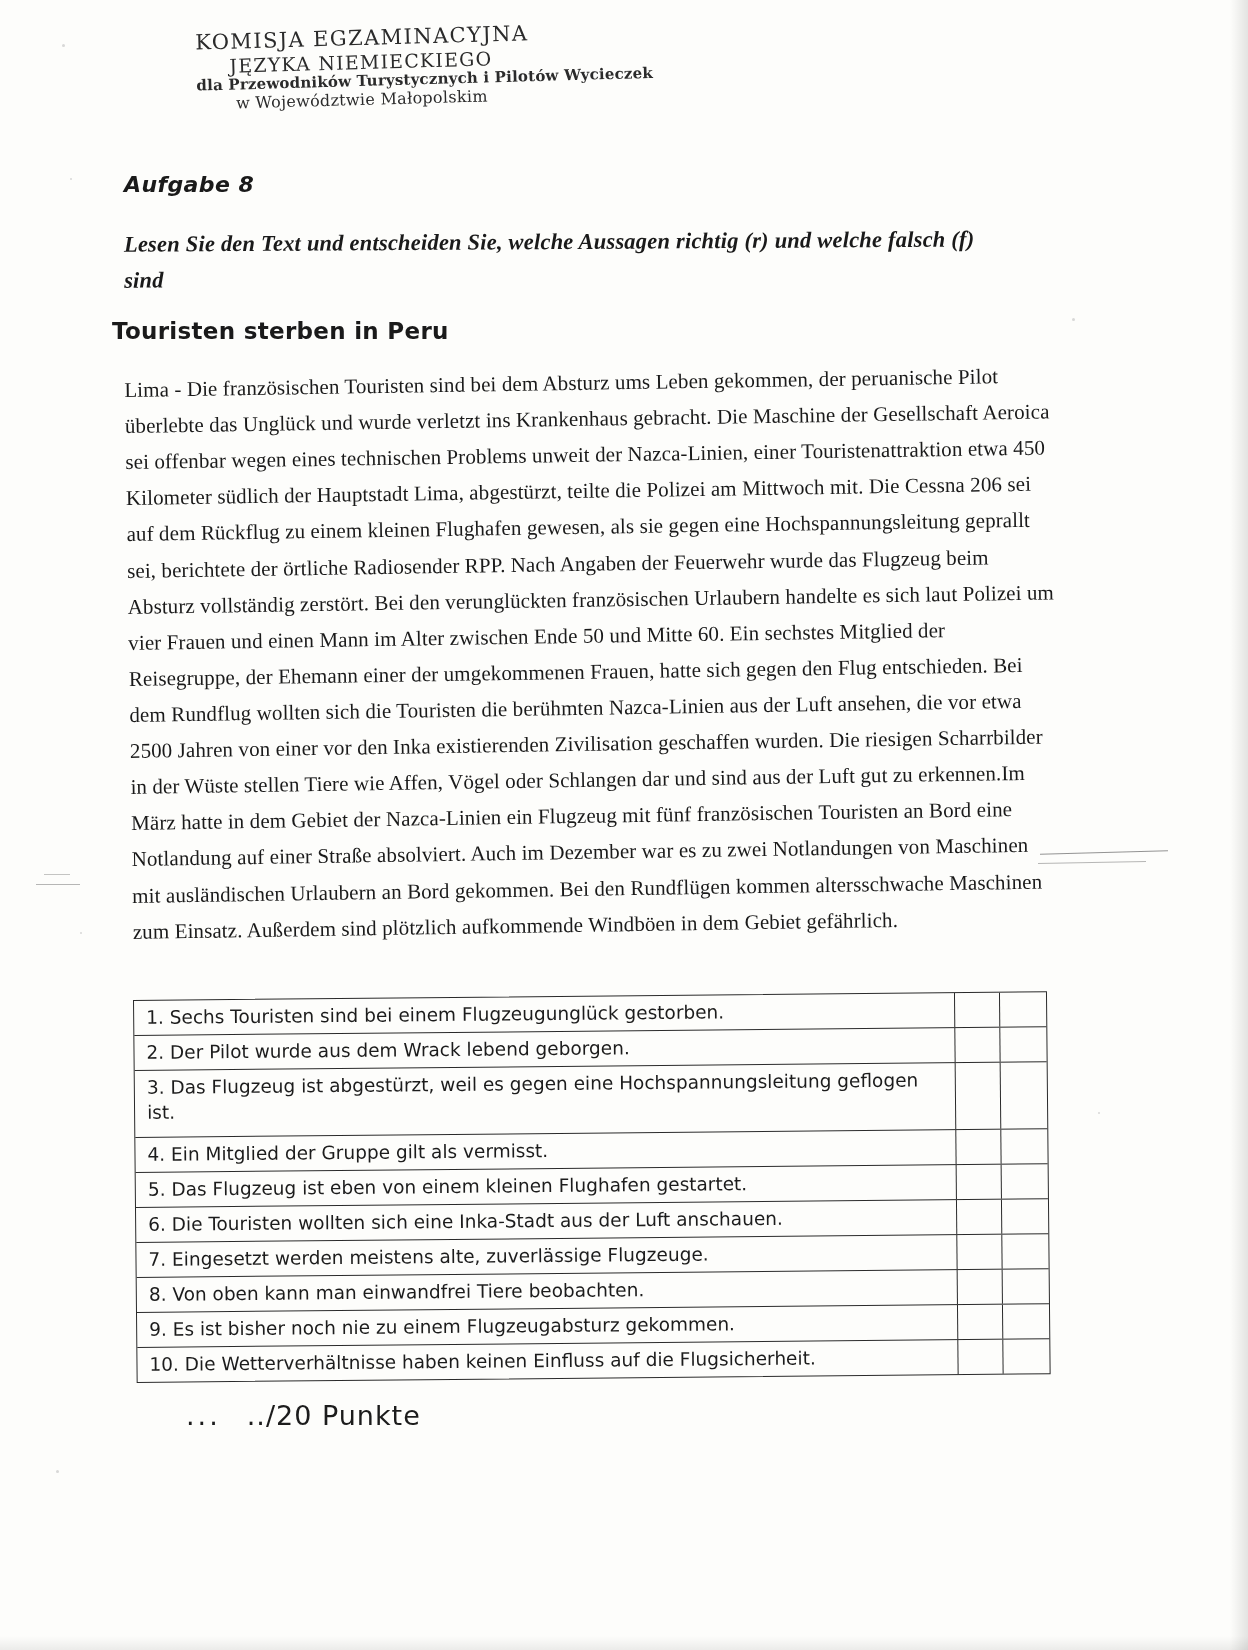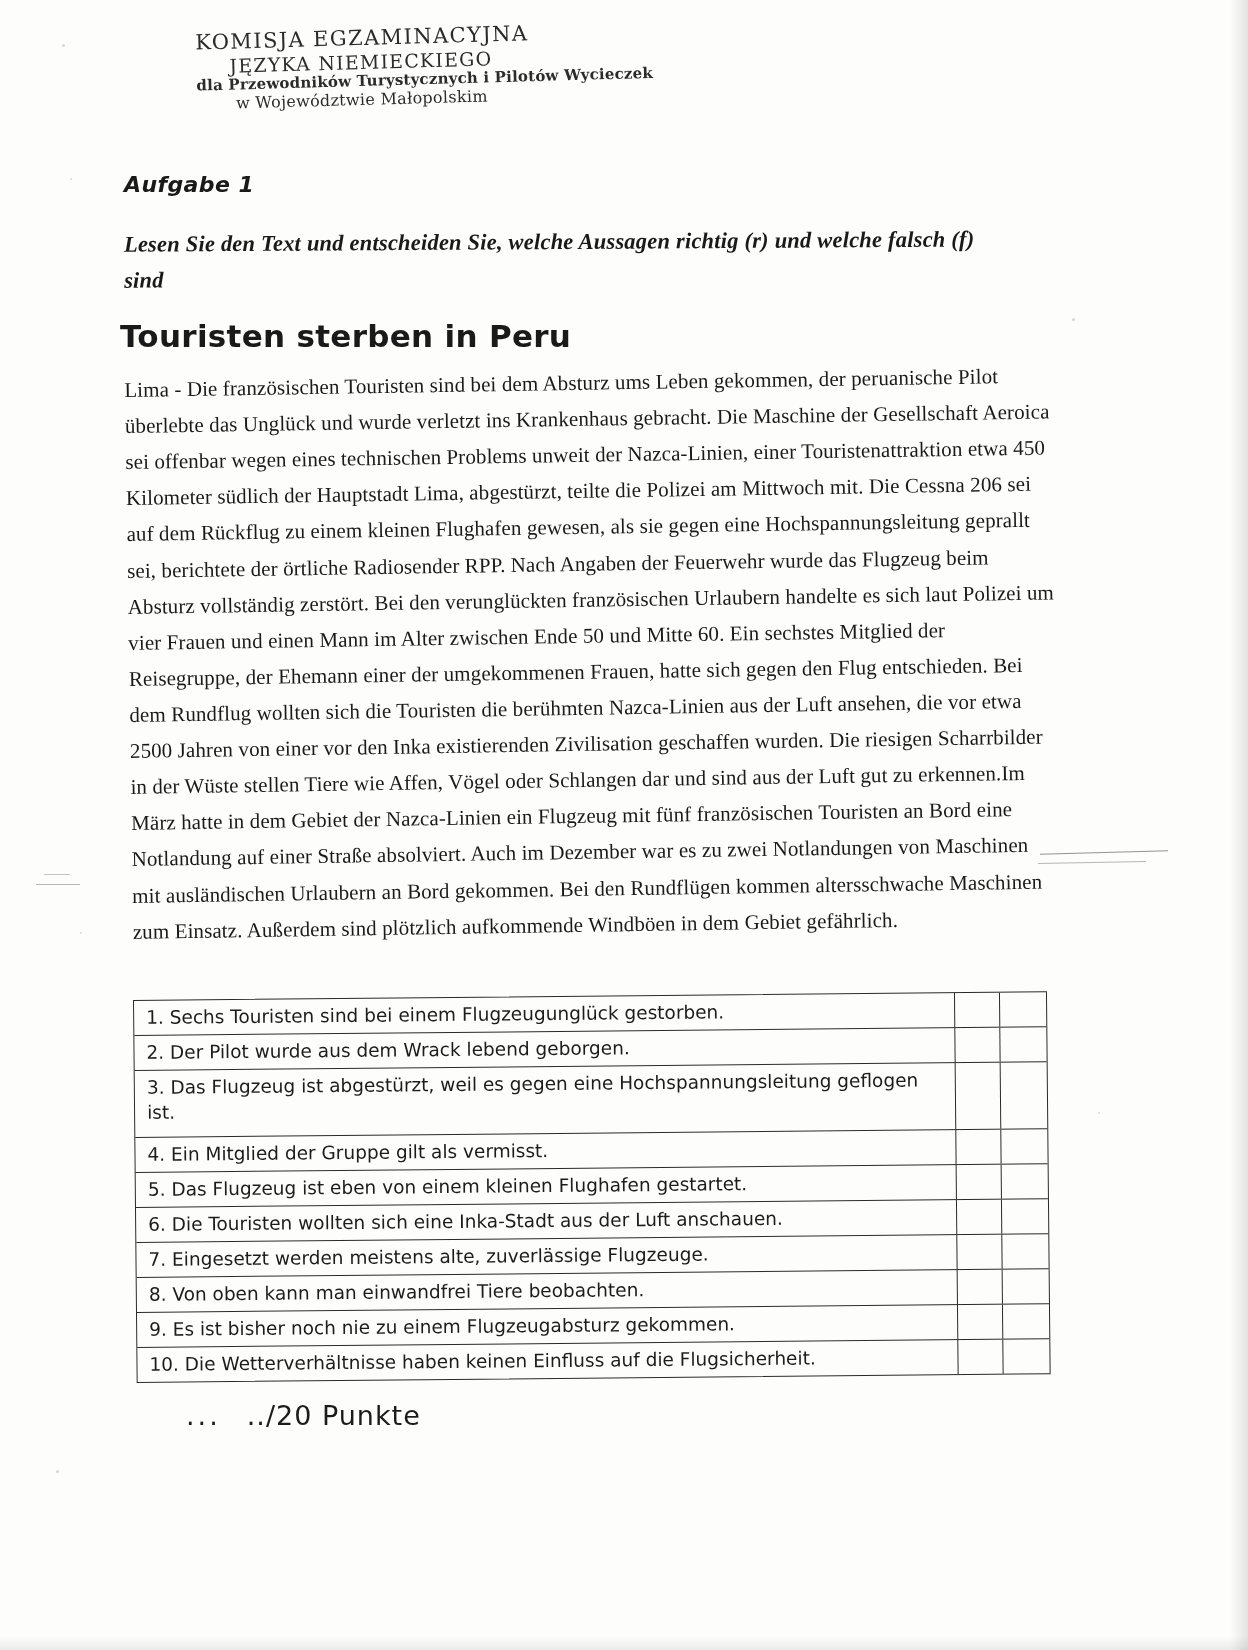--- a/index.html
+++ b/index.html
@@ -81,25 +81,25 @@
     font-family: "Liberation Serif", serif;
     font-weight: bold;
     font-style: italic;
     font-size: 22.5px;
     line-height: 1.62;
     letter-spacing: .2px;
     transform: rotate(-0.35deg);
   }
   .article-title {
     position: absolute;
-    left: 120px;
+    left: 112px;
     top: 318px;
     font-family: "DejaVu Sans", sans-serif;
     font-weight: bold;
-    font-size: 31px;
+    font-size: 23px;
     letter-spacing: .3px;
   }
   .article-body {
     position: absolute;
     left: 124px;
     top: 372px;
     width: 930px;
     font-size: 21px;
     line-height: 1.72;
     text-align: left;
@@ -180,21 +180,21 @@
   <div class="stray" style="left:36px;  top:884px; width:44px;  height:1px; opacity:.5;"></div>
   <div class="stray" style="left:44px;  top:874px; width:26px;  height:1px; opacity:.4;"></div>
 
   <div class="header-stamp">
     <div class="ln ln1">KOMISJA EGZAMINACYJNA</div>
     <div class="ln ln2">JĘZYKA NIEMIECKIEGO</div>
     <div class="ln ln3">dla Przewodników Turystycznych i Pilotów Wycieczek</div>
     <div class="ln ln4">w Województwie Małopolskim</div>
   </div>
 
-  <div class="task-title">Aufgabe 1</div>
+  <div class="task-title">Aufgabe 8</div>
 
   <div class="instruction">Lesen Sie den Text und entscheiden Sie, welche Aussagen richtig (r) und welche falsch (f) sind</div>
 
   <div class="article-title">Touristen sterben in Peru</div>
 
   <div class="article-body">Lima - Die französischen Touristen sind bei dem Absturz ums Leben gekommen, der peruanische Pilot überlebte das Unglück und wurde verletzt ins Krankenhaus gebracht. Die Maschine der Gesellschaft Aeroica sei offenbar wegen eines technischen Problems unweit der Nazca-Linien, einer Touristenattraktion etwa 450 Kilometer südlich der Hauptstadt Lima, abgestürzt, teilte die Polizei am Mittwoch mit. Die Cessna 206 sei auf dem Rückflug zu einem kleinen Flughafen gewesen, als sie gegen eine Hochspannungsleitung geprallt sei, berichtete der örtliche Radiosender RPP. Nach Angaben der Feuerwehr wurde das Flugzeug beim Absturz vollständig zerstört. Bei den verunglückten französischen Urlaubern handelte es sich laut Polizei um vier Frauen und einen Mann im Alter zwischen Ende 50 und Mitte 60. Ein sechstes Mitglied der Reisegruppe, der Ehemann einer der umgekommenen Frauen, hatte sich gegen den Flug entschieden. Bei dem Rundflug wollten sich die Touristen die berühmten Nazca-Linien aus der Luft ansehen, die vor etwa 2500 Jahren von einer vor den Inka existierenden Zivilisation geschaffen wurden. Die riesigen Scharrbilder in der Wüste stellen Tiere wie Affen, Vögel oder Schlangen dar und sind aus der Luft gut zu erkennen.Im März hatte in dem Gebiet der Nazca-Linien ein Flugzeug mit fünf französischen Touristen an Bord eine Notlandung auf einer Straße absolviert. Auch im Dezember war es zu zwei Notlandungen von Maschinen mit ausländischen Urlaubern an Bord gekommen. Bei den Rundflügen kommen altersschwache Maschinen zum Einsatz. Außerdem sind plötzlich aufkommende Windböen in dem Gebiet gefährlich.</div>
 
   <div class="statements">
 
     <div class="st-row">

